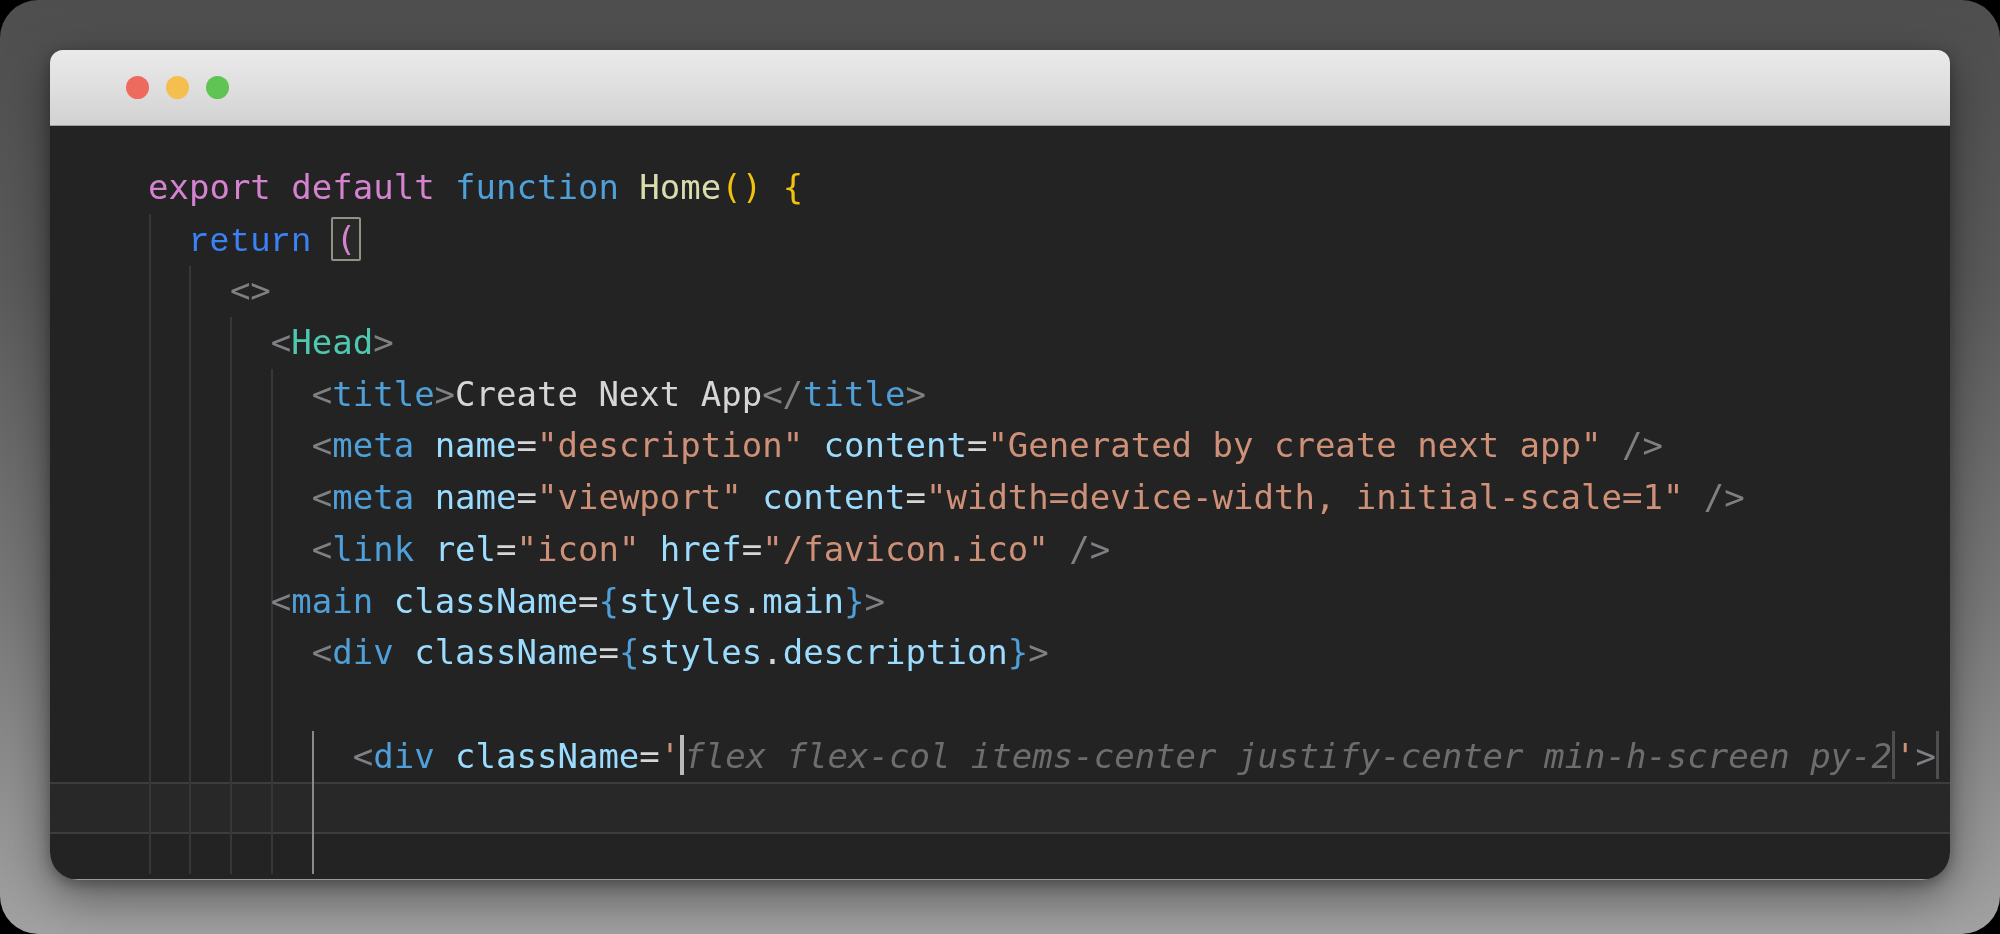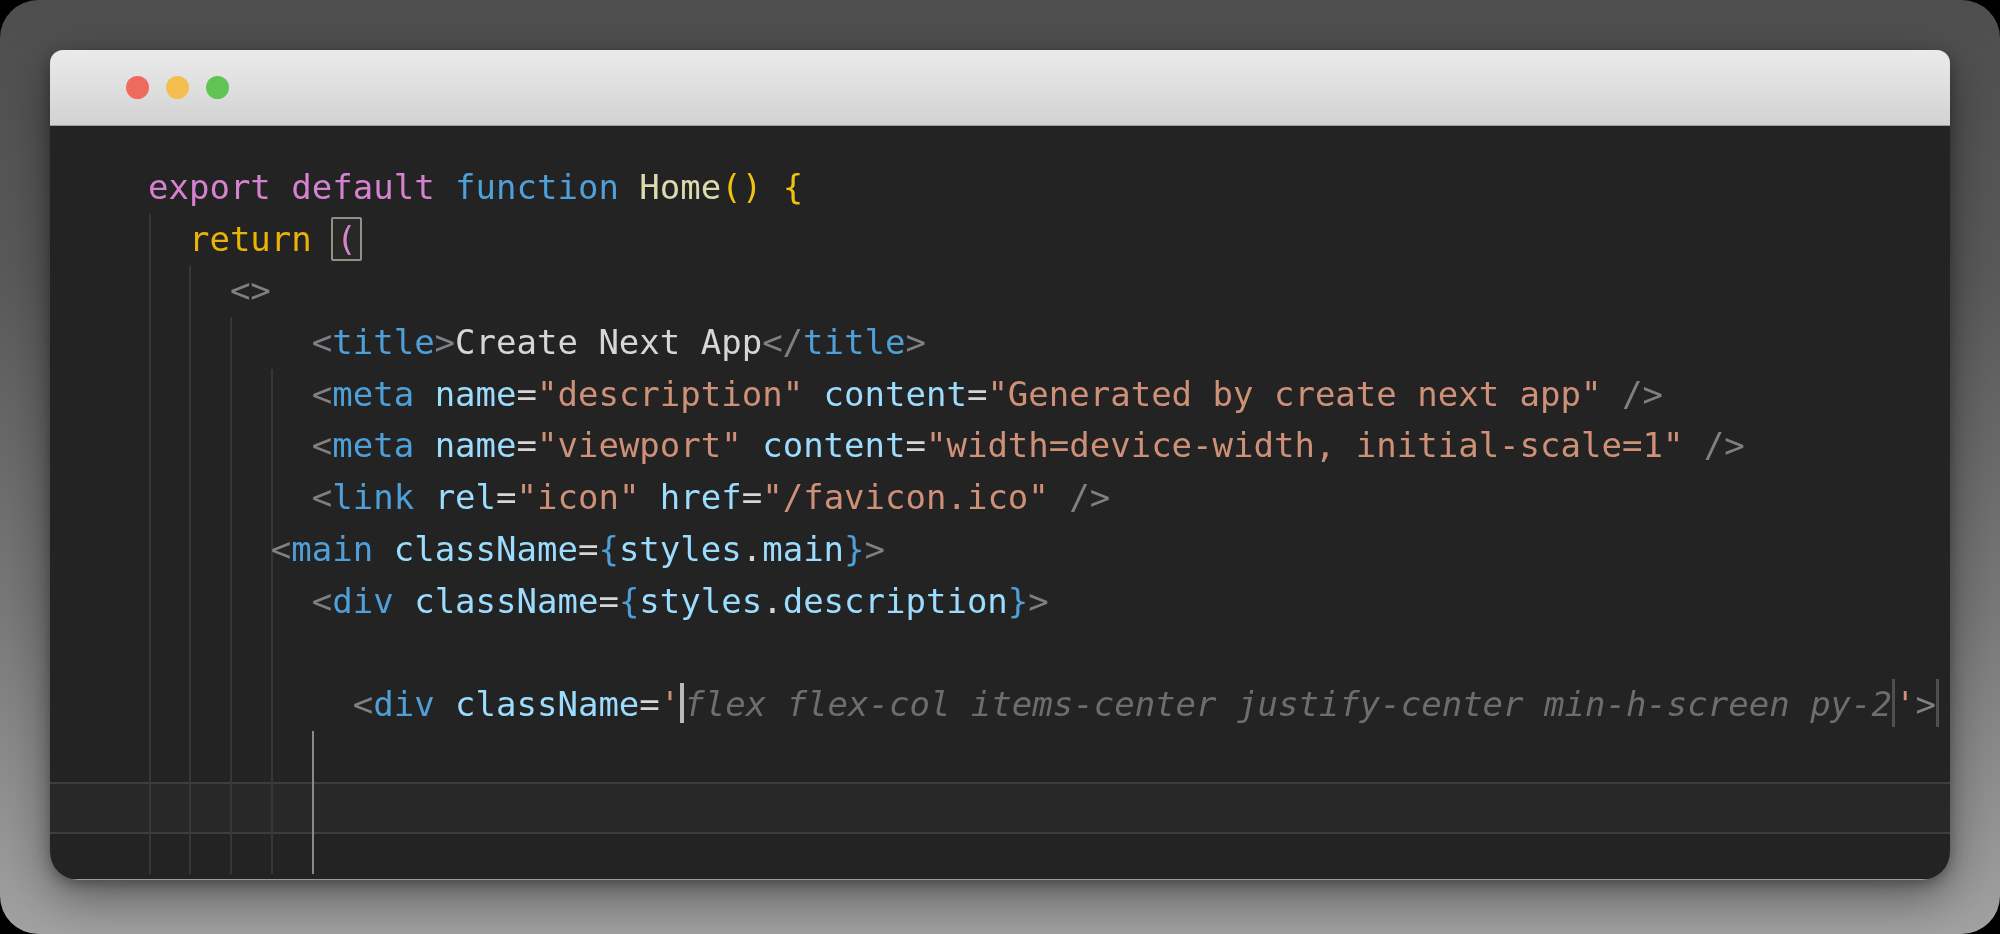--- a/index.html
+++ b/index.html
@@ -26,22 +26,23 @@
   <div class="window">
     <div class="titlebar">
       <span class="dot" id="dot-close" style="background: rgb(238, 106, 95);"></span>
       <span class="dot" id="dot-min" style="background: rgb(245, 191, 79);"></span>
       <span class="dot" id="dot-zoom" style="background: rgb(95, 196, 84);"></span>
     </div>
     <div class="editor" id="editor">
       <div class="line-highlight" id="line-highlight" style="top: 656.4px;"></div>
       <div class="code" id="code">
           <div class="cline"><span class="tok" style="color: rgb(213, 131, 207);">export</span><span class="tok" style="color: rgb(214, 214, 214);"> </span><span class="tok" style="color: rgb(213, 131, 207);">default</span><span class="tok" style="color: rgb(214, 214, 214);"> </span><span class="tok" style="color: rgb(79, 159, 216);">function</span><span class="tok" style="color: rgb(214, 214, 214);"> </span><span class="tok" style="color: rgb(219, 220, 174);">Home</span><span class="tok" style="color: rgb(242, 195, 14);">()</span><span class="tok" style="color: rgb(214, 214, 214);"> </span><span class="tok" style="color: rgb(242, 195, 14);">{</span></div>
-          <div class="cline"><span class="tok" style="color: rgb(214, 214, 214);">  </span><span class="tok" style="color: #eab308;">return</span><span class="tok" style="color: rgb(214, 214, 214);"> </span><span class="tok bbox" style="color: rgb(213, 131, 207);">(</span></div>
+          <div class="cline"><span class="tok" style="color: rgb(214, 214, 214);">  </span><span class="tok" style="color: #3b82f6; font-family: Liberation Mono, monospace;">return</span><span class="tok" style="color: rgb(214, 214, 214);"> </span><span class="tok bbox" style="color: rgb(213, 131, 207);">(</span></div>
           <div class="cline"><span class="tok" style="color: rgb(214, 214, 214);">    </span><span class="tok" style="color: rgb(126, 128, 131);">&lt;&gt;</span></div>
+          <div class="cline"><span class="tok" style="color: rgb(214, 214, 214);">      </span><span class="tok" style="color: rgb(126, 128, 131);">&lt;</span><span class="tok" style="color: rgb(78, 201, 176);">Head</span><span class="tok" style="color: rgb(126, 128, 131);">&gt;</span></div>
           <div class="cline"><span class="tok" style="color: rgb(214, 214, 214);">        </span><span class="tok" style="color: rgb(126, 128, 131);">&lt;</span><span class="tok" style="color: rgb(79, 159, 216);">title</span><span class="tok" style="color: rgb(126, 128, 131);">&gt;</span><span class="tok" style="color: rgb(214, 214, 214);">Create Next App</span><span class="tok" style="color: rgb(126, 128, 131);">&lt;/</span><span class="tok" style="color: rgb(79, 159, 216);">title</span><span class="tok" style="color: rgb(126, 128, 131);">&gt;</span></div>
           <div class="cline"><span class="tok" style="color: rgb(214, 214, 214);">        </span><span class="tok" style="color: rgb(126, 128, 131);">&lt;</span><span class="tok" style="color: rgb(79, 159, 216);">meta</span><span class="tok" style="color: rgb(214, 214, 214);"> </span><span class="tok" style="color: rgb(156, 220, 254);">name</span><span class="tok" style="color: rgb(214, 214, 214);">=</span><span class="tok" style="color: rgb(206, 145, 120);">"description"</span><span class="tok" style="color: rgb(214, 214, 214);"> </span><span class="tok" style="color: rgb(156, 220, 254);">content</span><span class="tok" style="color: rgb(214, 214, 214);">=</span><span class="tok" style="color: rgb(206, 145, 120);">"Generated by create next app"</span><span class="tok" style="color: rgb(214, 214, 214);"> </span><span class="tok" style="color: rgb(126, 128, 131);">/&gt;</span></div>
           <div class="cline"><span class="tok" style="color: rgb(214, 214, 214);">        </span><span class="tok" style="color: rgb(126, 128, 131);">&lt;</span><span class="tok" style="color: rgb(79, 159, 216);">meta</span><span class="tok" style="color: rgb(214, 214, 214);"> </span><span class="tok" style="color: rgb(156, 220, 254);">name</span><span class="tok" style="color: rgb(214, 214, 214);">=</span><span class="tok" style="color: rgb(206, 145, 120);">"viewport"</span><span class="tok" style="color: rgb(214, 214, 214);"> </span><span class="tok" style="color: rgb(156, 220, 254);">content</span><span class="tok" style="color: rgb(214, 214, 214);">=</span><span class="tok" style="color: rgb(206, 145, 120);">"width=device-width, initial-scale=1"</span><span class="tok" style="color: rgb(214, 214, 214);"> </span><span class="tok" style="color: rgb(126, 128, 131);">/&gt;</span></div>
           <div class="cline"><span class="tok" style="color: rgb(214, 214, 214);">        </span><span class="tok" style="color: rgb(126, 128, 131);">&lt;</span><span class="tok" style="color: rgb(79, 159, 216);">link</span><span class="tok" style="color: rgb(214, 214, 214);"> </span><span class="tok" style="color: rgb(156, 220, 254);">rel</span><span class="tok" style="color: rgb(214, 214, 214);">=</span><span class="tok" style="color: rgb(206, 145, 120);">"icon"</span><span class="tok" style="color: rgb(214, 214, 214);"> </span><span class="tok" style="color: rgb(156, 220, 254);">href</span><span class="tok" style="color: rgb(214, 214, 214);">=</span><span class="tok" style="color: rgb(206, 145, 120);">"/favicon.ico"</span><span class="tok" style="color: rgb(214, 214, 214);"> </span><span class="tok" style="color: rgb(126, 128, 131);">/&gt;</span></div>
           <div class="cline"><span class="tok" style="color: rgb(214, 214, 214);">      </span><span class="tok" style="color: rgb(126, 128, 131);">&lt;</span><span class="tok" style="color: rgb(79, 159, 216);">main</span><span class="tok" style="color: rgb(214, 214, 214);"> </span><span class="tok" style="color: rgb(156, 220, 254);">className</span><span class="tok" style="color: rgb(214, 214, 214);">=</span><span class="tok" style="color: rgb(79, 159, 216);">{</span><span class="tok" style="color: rgb(156, 220, 254);">styles</span><span class="tok" style="color: rgb(214, 214, 214);">.</span><span class="tok" style="color: rgb(156, 220, 254);">main</span><span class="tok" style="color: rgb(79, 159, 216);">}</span><span class="tok" style="color: rgb(126, 128, 131);">&gt;</span></div>
           <div class="cline"><span class="tok" style="color: rgb(214, 214, 214);">        </span><span class="tok" style="color: rgb(126, 128, 131);">&lt;</span><span class="tok" style="color: rgb(79, 159, 216);">div</span><span class="tok" style="color: rgb(214, 214, 214);"> </span><span class="tok" style="color: rgb(156, 220, 254);">className</span><span class="tok" style="color: rgb(214, 214, 214);">=</span><span class="tok" style="color: rgb(79, 159, 216);">{</span><span class="tok" style="color: rgb(156, 220, 254);">styles</span><span class="tok" style="color: rgb(214, 214, 214);">.</span><span class="tok" style="color: rgb(156, 220, 254);">description</span><span class="tok" style="color: rgb(79, 159, 216);">}</span><span class="tok" style="color: rgb(126, 128, 131);">&gt;</span></div>
           <div class="cline"></div>
           <div class="cline"><span class="tok" style="color: rgb(214, 214, 214);">          </span><span class="tok" style="color: rgb(126, 128, 131);">&lt;</span><span class="tok" style="color: rgb(79, 159, 216);">div</span><span class="tok" style="color: rgb(214, 214, 214);"> </span><span class="tok" style="color: rgb(156, 220, 254);">className</span><span class="tok" style="color: rgb(214, 214, 214);">=</span><span class="tok" style="color: rgb(206, 145, 120);">'</span><span class="caret" style="background: rgb(185, 185, 185);"></span><span class="tok ghost" style="color: rgb(109, 109, 109);">flex flex-col items-center justify-center min-h-screen py-2</span><span class="gbar"></span><span class="tok" style="color: rgb(206, 145, 120);">'</span><span class="tok" style="color: rgb(126, 128, 131);">&gt;</span><span class="gbar"></span></div>
         </div>
     <div class="guide" style="left: 99px; top: 88px; height: 660px;"></div>

